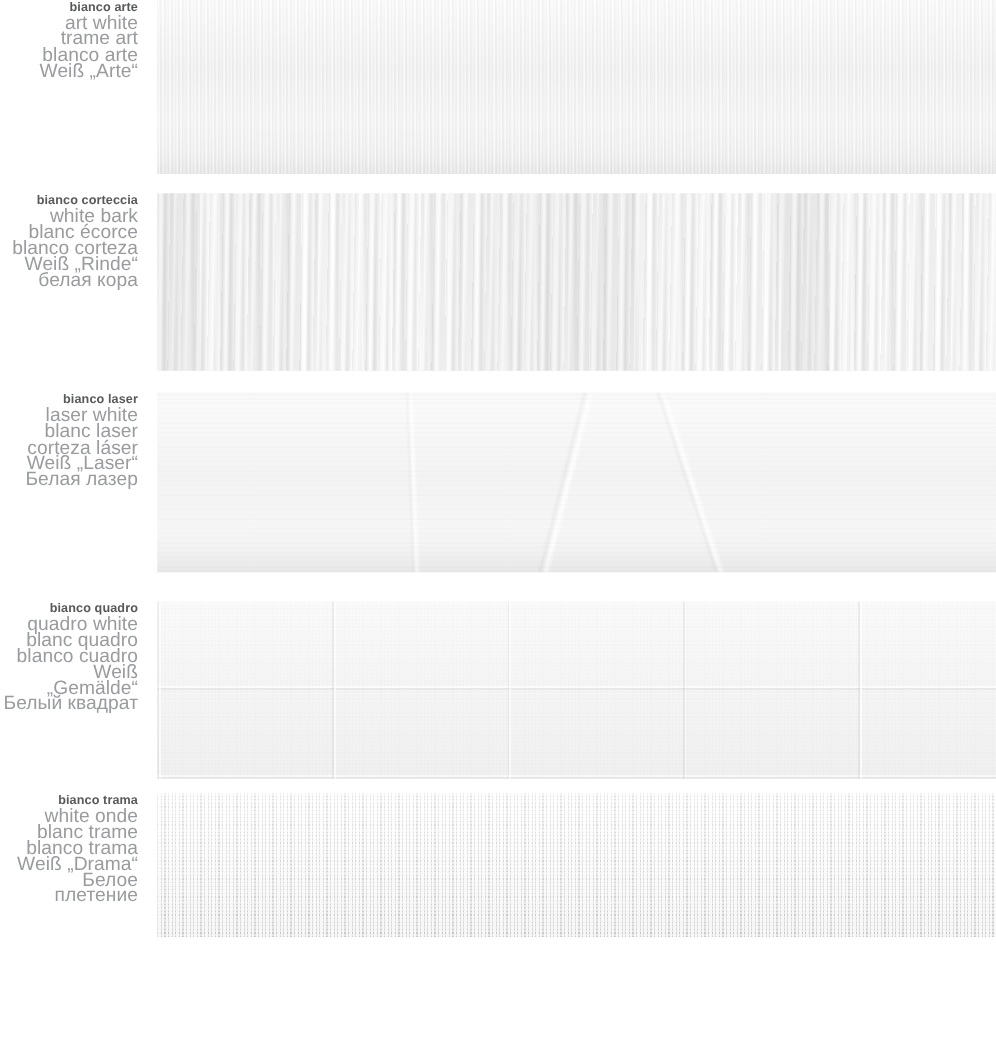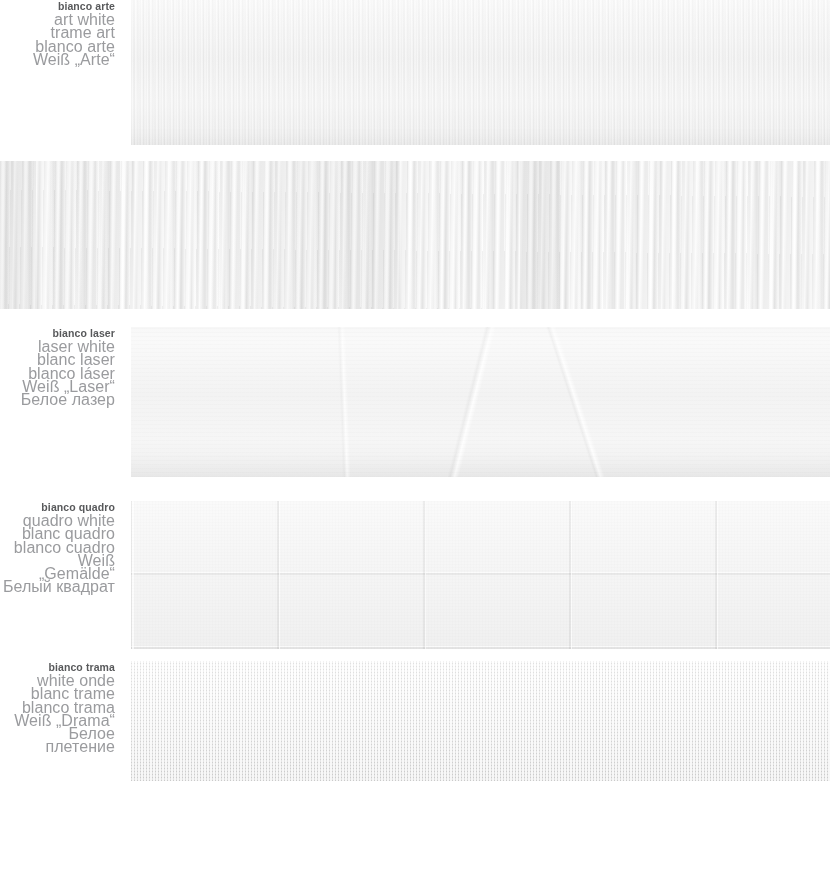--- a/index.html
+++ b/index.html
@@ -206,33 +206,41 @@
       <div class="name-tr">trame art</div>
       <div class="name-tr">blanco arte</div>
       <div class="name-tr">Weiß „Arte“</div>
     </div>
     <div class="swatch sw-arte"></div>
   </div>
 
   <div class="spacer sp-16"></div>
 
   <div class="finish-row">
+    <div class="labels">
+      <div class="name-it">bianco corteccia</div>
+      <div class="name-tr">white bark</div>
+      <div class="name-tr">blanc écorce</div>
+      <div class="name-tr">blanco corteza</div>
+      <div class="name-tr">Weiß „Rinde“</div>
+      <div class="name-tr">белая кора</div>
+    </div>
     <div class="swatch sw-corteccia"></div>
   </div>
 
   <div class="spacer sp-18"></div>
 
   <div class="finish-row">
     <div class="labels">
       <div class="name-it">bianco laser</div>
       <div class="name-tr">laser white</div>
       <div class="name-tr">blanc laser</div>
-      <div class="name-tr">blanco láser</div>
+      <div class="name-tr">corteza láser</div>
       <div class="name-tr">Weiß „Laser“</div>
-      <div class="name-tr">Белое лазер</div>
+      <div class="name-tr">Белая лазер</div>
     </div>
     <div class="swatch sw-laser"></div>
   </div>
 
   <div class="spacer sp-12"></div>
 
 
   <div class="spacer sp-12"></div>
 
   <div class="finish-row">

